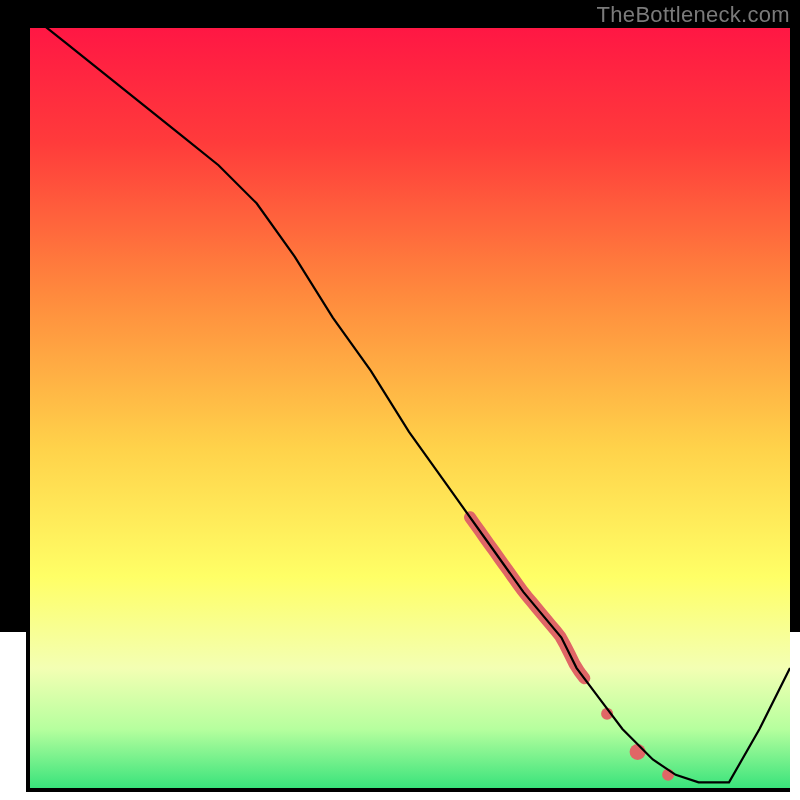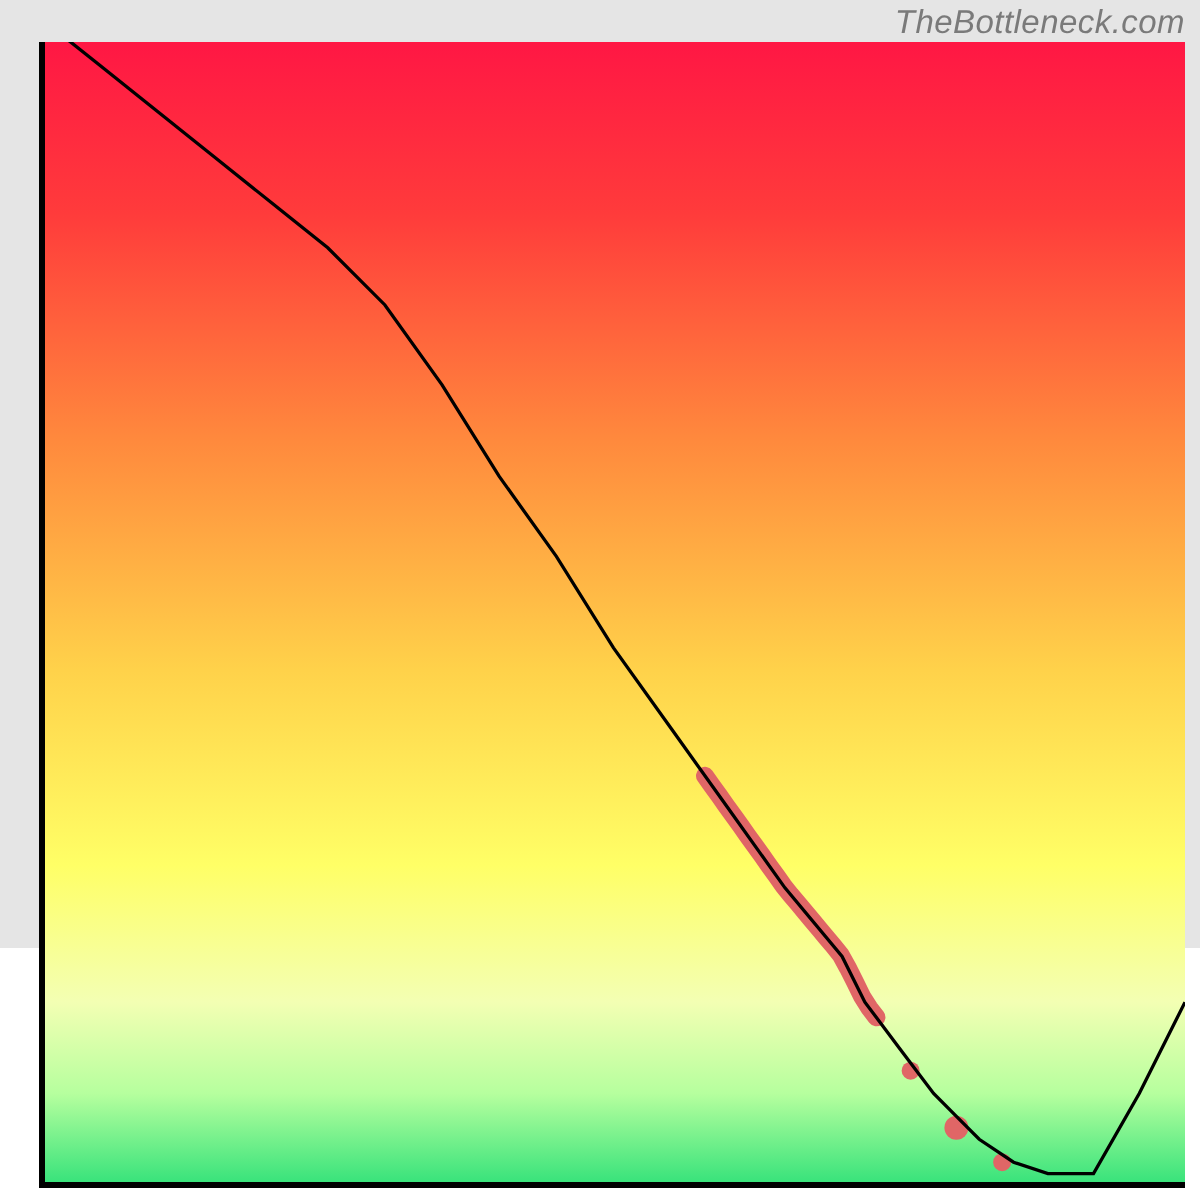--- a/index.html
+++ b/index.html
@@ -7,22 +7,21 @@
     padding: 0;
     width: 800px;
     height: 800px;
     background: #ffffff;
     overflow: hidden;
   }
   .frame {
     position: relative;
     width: 800px;
     height: 632px;
-    background: #e5e5e5;
-    font-style: italic;
+    background: #000000;
   }
   .watermark {
     position: absolute;
     top: 2px;
     right: 10px;
     font-family: Arial, Helvetica, sans-serif;
     font-size: 22px;
     color: #7a7a7a;
     font-weight: 500;
     letter-spacing: 0.3px;

